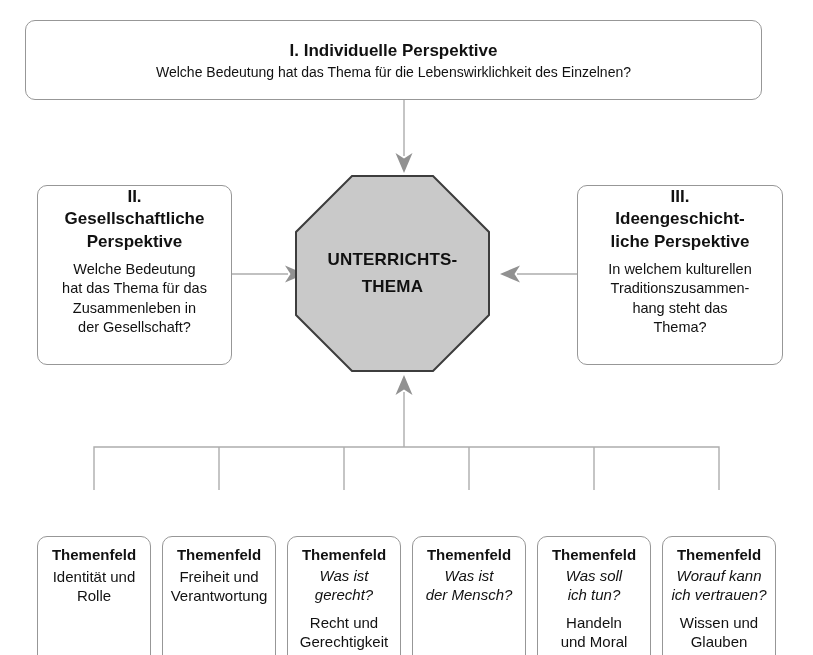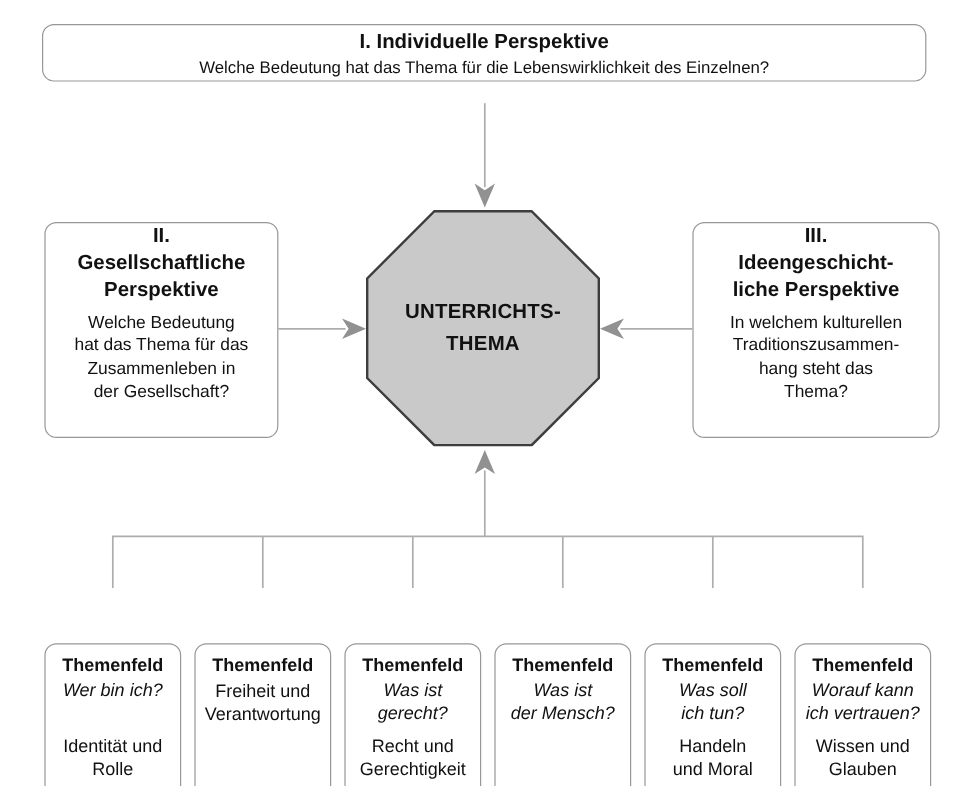--- a/index.html
+++ b/index.html
@@ -21,37 +21,37 @@
   .box {
     position: absolute;
     background: #ffffff;
     border: 1px solid #979797;
     border-radius: 10px;
     box-sizing: border-box;
     text-align: center;
     z-index: 1;
   }
   .top-box {
-    left: 35px; top: 20px; width: 737px; height: 48px;
+    left: 25px; top: 20px; width: 737px; height: 80px;
     display: flex; flex-direction: column; justify-content: center;
   }
   .top-box .box-title { font-size: 17px; font-weight: bold; margin-bottom: 3px; }
   .top-box .box-question { font-size: 14px; }
   .side-box { top: 185px; height: 180px; }
   .left-box  { left: 37px;  width: 195px; }
   .right-box { left: 577px; width: 206px; }
   .side-box .box-title {
     font-size: 17px; font-weight: bold; line-height: 1.32;
     white-space: pre-line; margin-bottom: 7px;
   }
   .side-box .box-question {
     font-size: 14.5px; line-height: 1.32; white-space: pre-line;
   }
   .octagon-wrap {
-    position: absolute; left: 305px; top: 175px; width: 195px; height: 197px;
+    position: absolute; left: 295px; top: 175px; width: 195px; height: 197px;
     z-index: 1;
   }
   .octagon-wrap svg { position: absolute; left: 0; top: 0; }
   .octagon-label {
     position: absolute; left: 0; top: 0; width: 195px; height: 197px;
     display: flex; align-items: center; justify-content: center;
     font-size: 17px; font-weight: bold; line-height: 1.55;
     letter-spacing: 0.2px; white-space: pre-line; text-align: center;
   }
   .tf-box { top: 490px; width: 114px; height: 131px; padding: 9px 3px 0 3px; margin-top: 46px; }
@@ -118,21 +118,20 @@
   <div class="octagon-wrap">
     <svg width="195" height="197" viewBox="0 0 195 197" xmlns="http://www.w3.org/2000/svg">
       <polygon points="57,1 138,1 194,57 194,140 138,196 57,196 1,140 1,57" fill="#c9c9c9" stroke="#3d3d3d" stroke-width="2"></polygon>
     </svg>
     <div class="octagon-label">UNTERRICHTS-
 THEMA</div>
   </div>
 
   <div class="box tf-box tf-1">
     <div class="tf-header">Themenfeld</div>
-    <div class="tf-question">Wer bin ich?</div>
     <div class="tf-topic">Identität und
 Rolle</div>
   </div>
 
   <div class="box tf-box tf-2">
     <div class="tf-header">Themenfeld</div>
     <div class="tf-topic">Freiheit und
 Verantwortung</div>
   </div>
 

